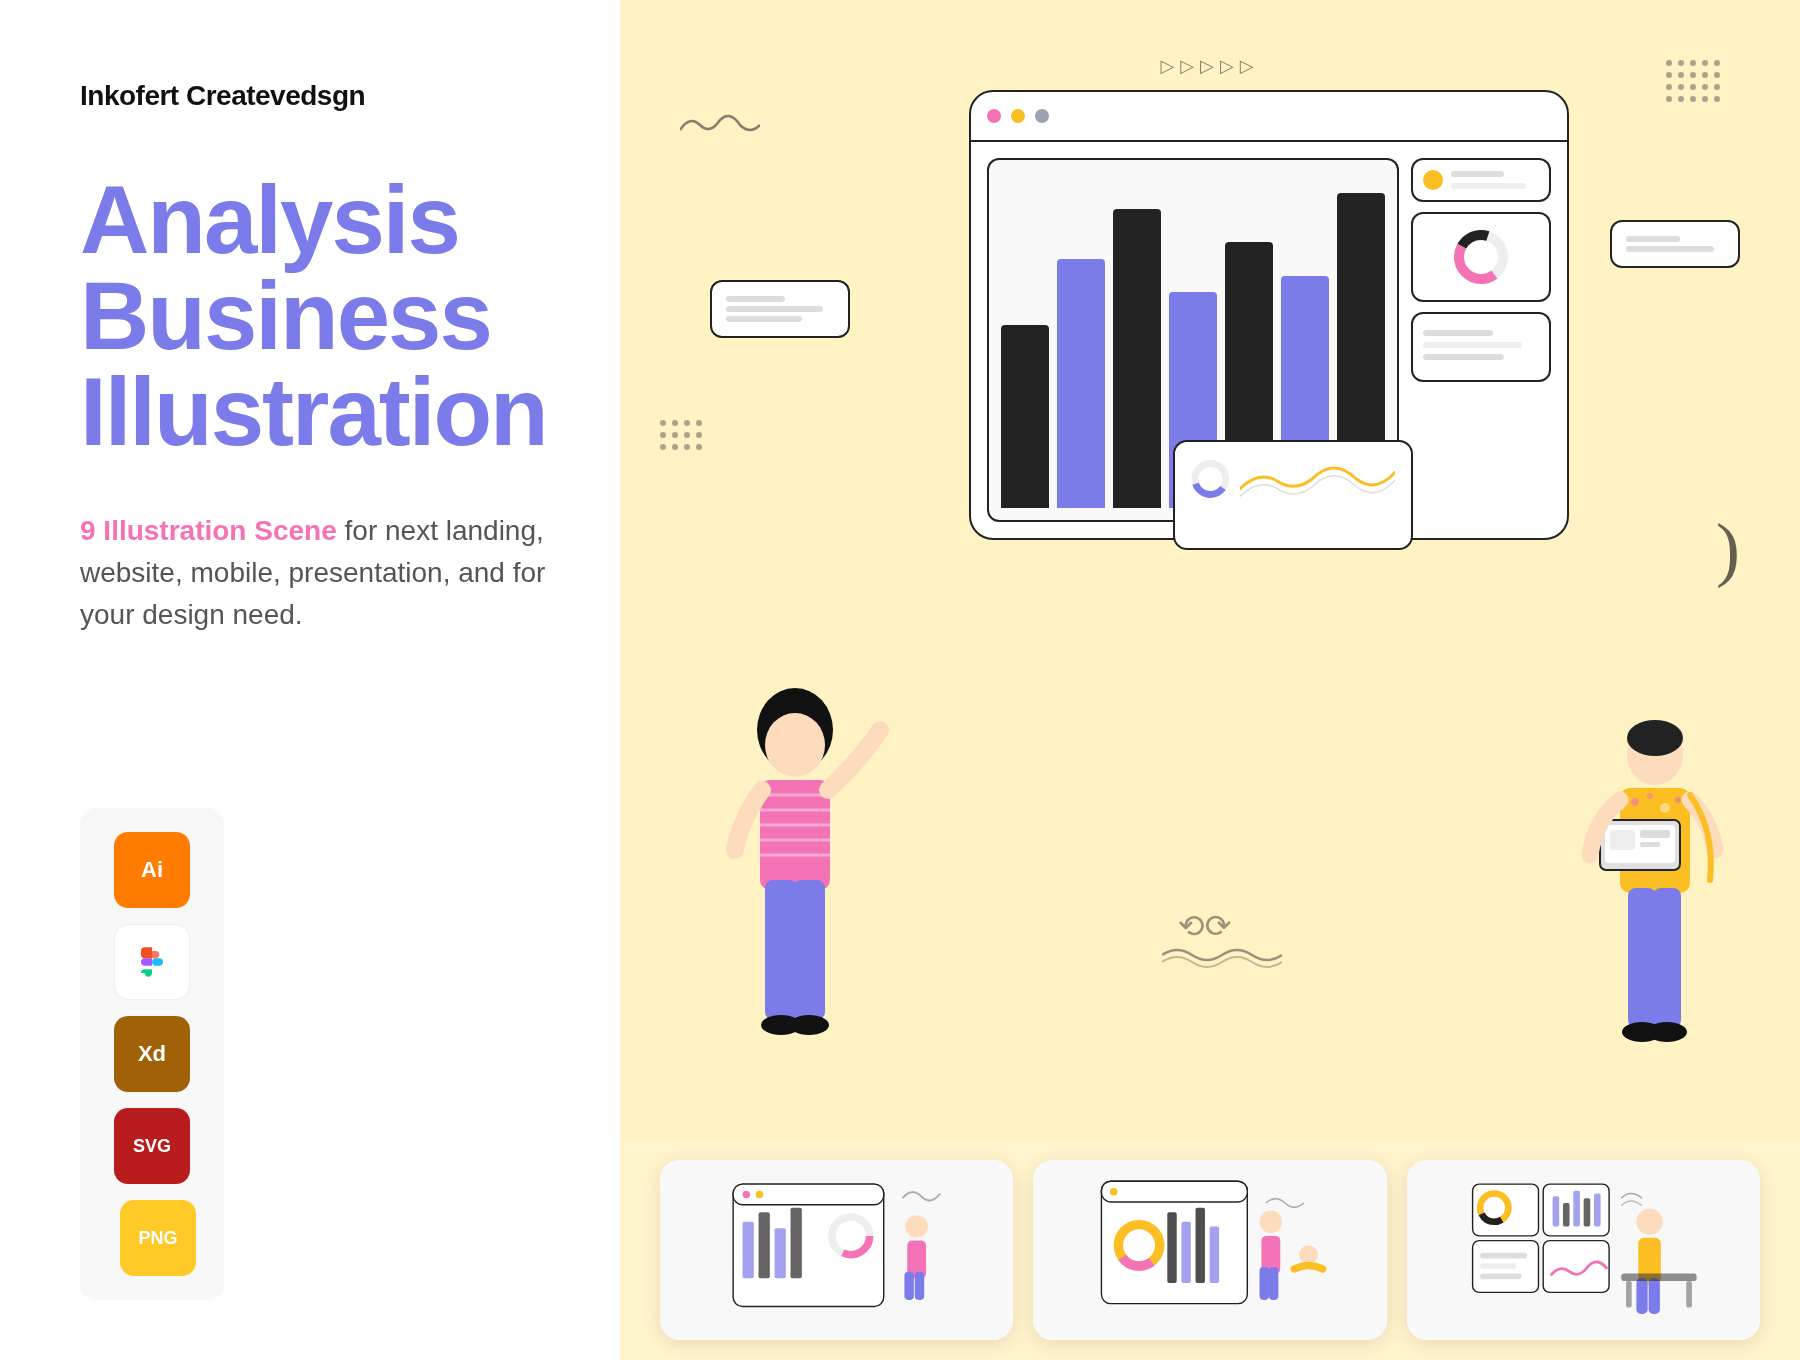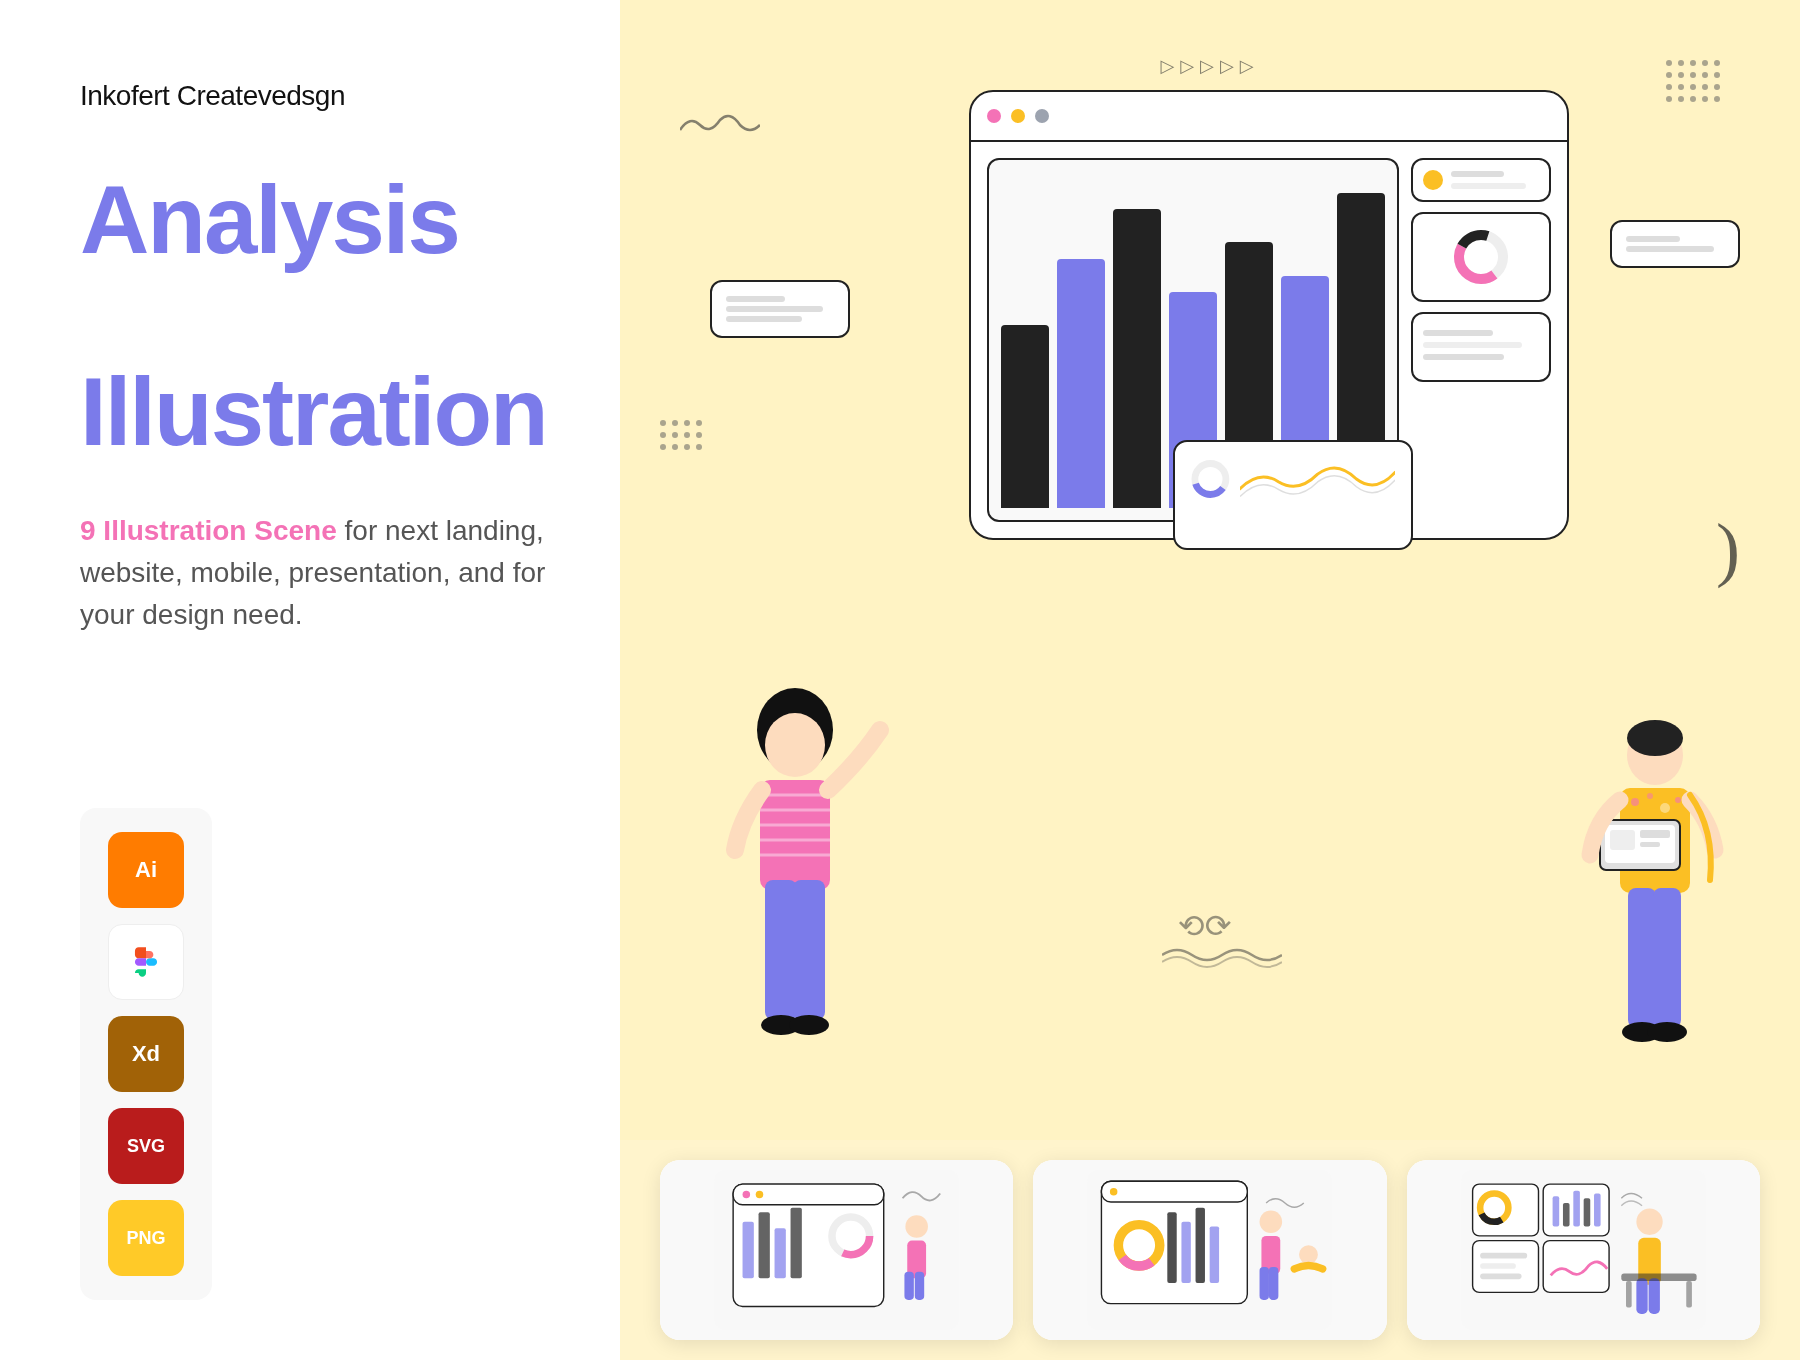--- a/index.html
+++ b/index.html
@@ -19,21 +19,21 @@
       height: 1360px;
       background: #fff;
       display: flex;
       flex-direction: column;
       padding: 80px 60px 60px 80px;
       position: relative;
     }
 
     .brand-name {
       font-size: 28px;
-      font-weight: 400;
+      font-weight: 700;
       color: #111;
       margin-bottom: 60px;
       letter-spacing: -0.5px;
     }
 
     .main-title {
       font-size: 96px;
       font-weight: 700;
       color: #7B7BEA;
       line-height: 1.0;
@@ -75,21 +75,21 @@
       justify-content: center;
       font-weight: 900;
       font-size: 22px;
       color: #fff;
     }
 
     .tool-ai { background: #FF7C00; }
     .tool-figma { background: #fff; border: 1px solid #eee; }
     .tool-xd { background: #a16207; }
     .tool-svg { background: #b91c1c; font-size: 18px; font-weight: 900; color: #fff; }
-    .tool-png { background: #FFCA28; font-size: 18px; font-weight: 900; color: #fff; }
+    .tool-png { background: #FFCA28; font-size: 18px; font-weight: 900; color: #fff; margin-left: 12px; }
 
     
     .figma-icon {
       width: 28px;
       height: 42px;
     }
 
     
     .right-panel {
       flex: 1;
@@ -311,21 +311,21 @@
     }
   </style>
 </head>
 <body>
 
 <div class="left-panel">
   <div class="brand-name">Inkofert Createvedsgn</div>
 
   <div class="main-title">
     <span>Analysis</span><br>
-    <br>
+    <span>Business</span><br>
     <span>Illustration</span>
   </div>
 
   <div class="description">
     <strong>9 Illustration Scene</strong><span> for next landing, website, mobile, presentation, and for your design need.</span>
   </div>
 
   <div class="tool-icons">
 
     <div class="tool-icon tool-ai">

